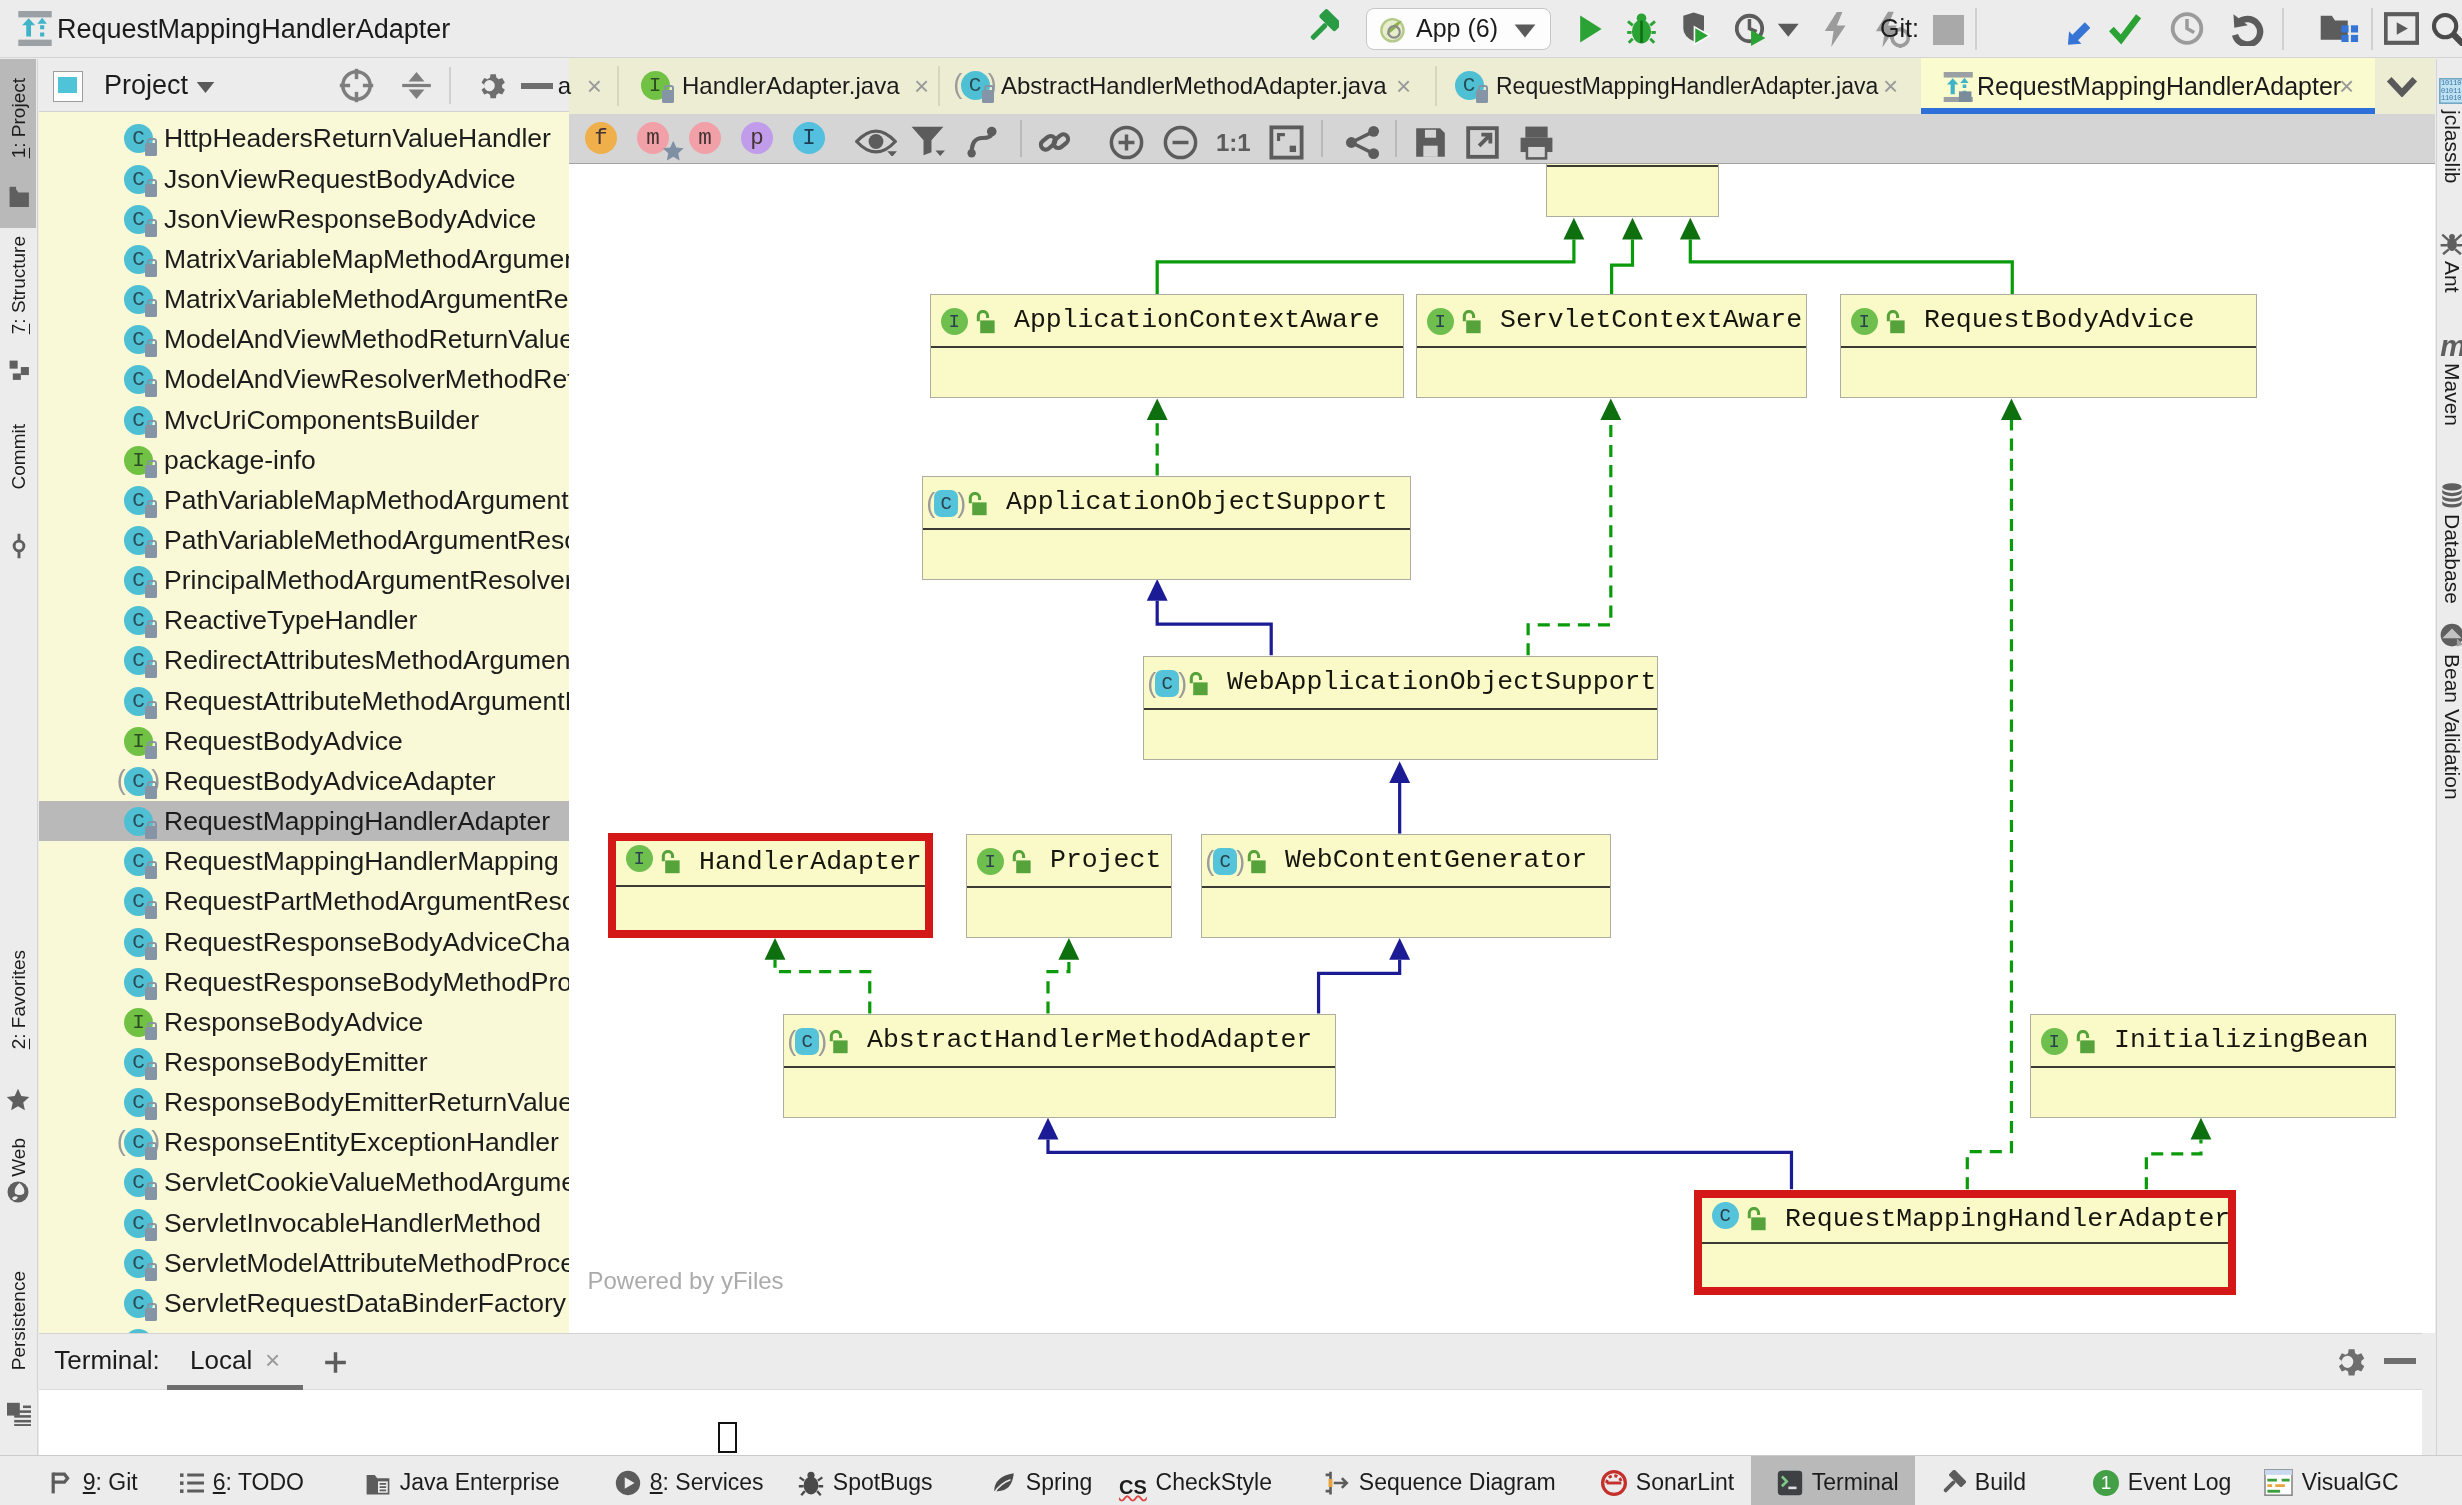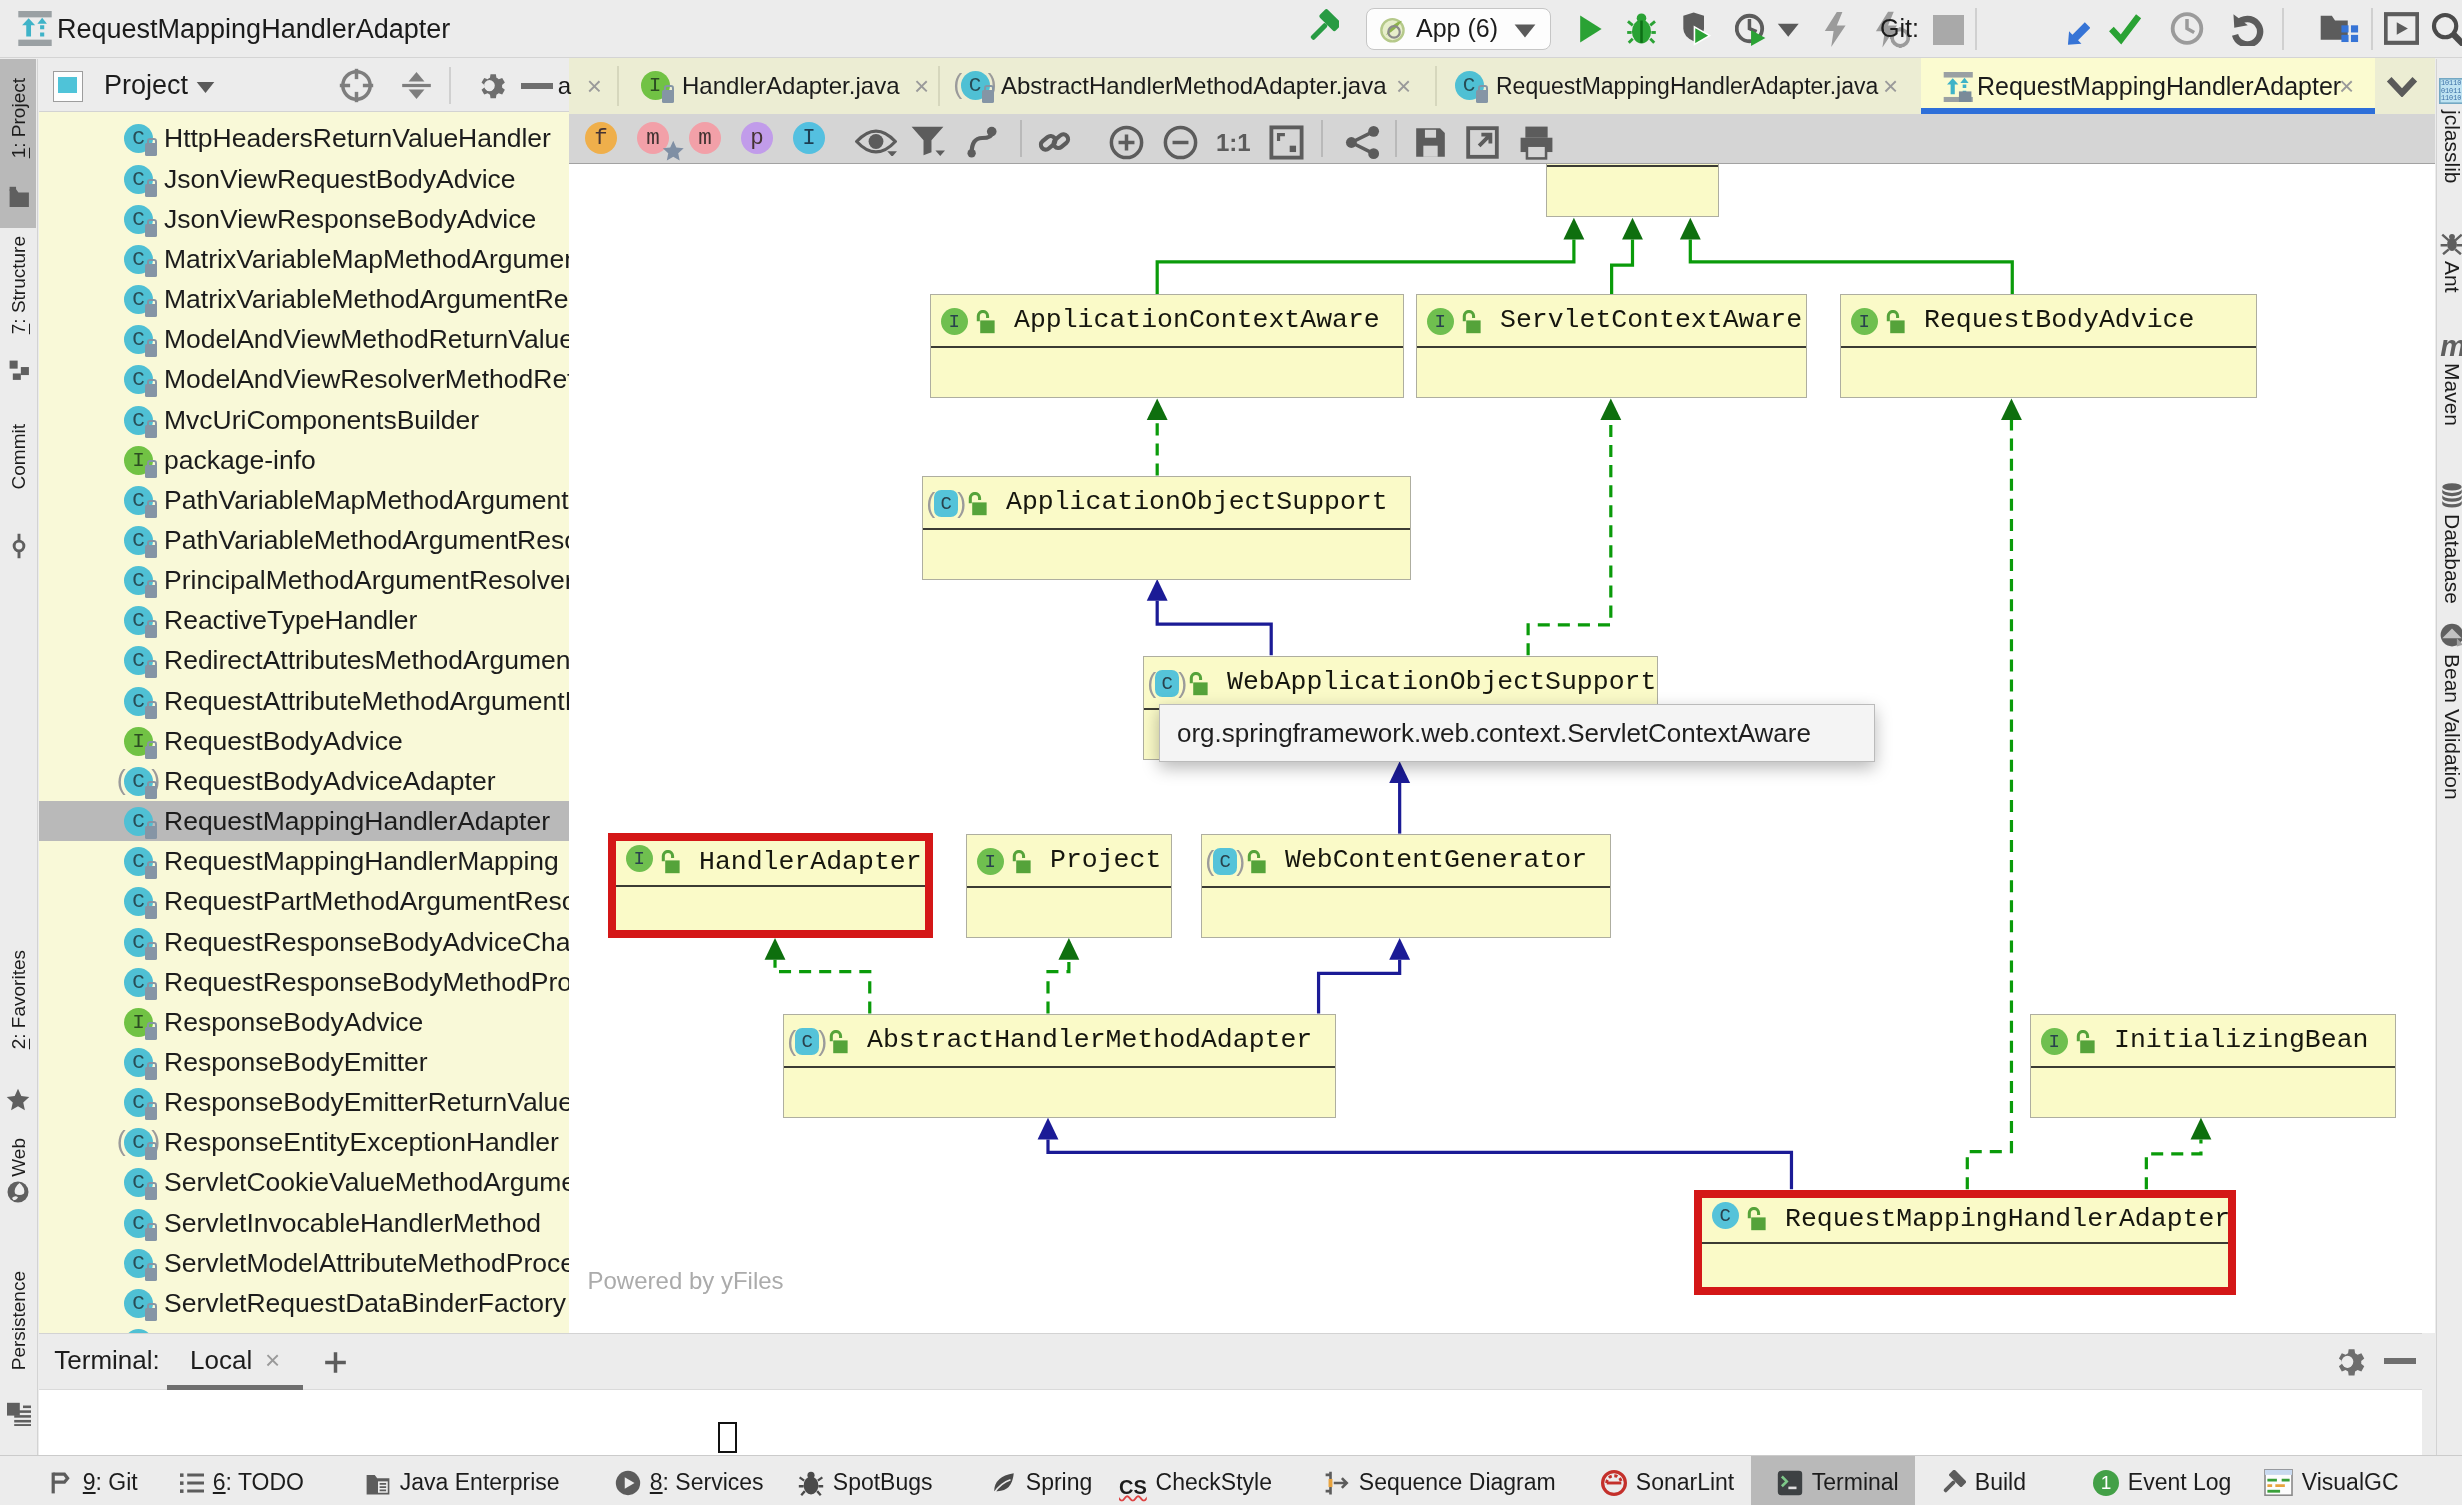--- a/index.html
+++ b/index.html
@@ -713,21 +713,20 @@
     </div>
   <div class="node rednode" style="left:1125px;top:1026px;width:542px;height:105px;">
       <div class="sep" style="top:44px;"></div>
       <span class="nic nic-c">C</span>
       <svg class="glk" style="top:8.8px" width="21" height="24" viewBox="0 0 13 15">
         <rect x="3.2" y="6.5" width="9" height="8" fill="#55a33a"></rect>
         <path d="M2 7 L2 3.8 a2.9 2.9 0 0 1 5.8 0 L7.8 5" fill="none" stroke="#55a33a" stroke-width="1.9"></path>
       </svg>
       <span class="ntext" style="top:5.6px">RequestMappingHandlerAdapter</span>
     </div>
-  <div class="abs" id="tooltip" style="left:590px;top:540px;width:716px;height:58px;">org.springframework.web.context.ServletContextAware</div>
   <div class="abs" style="left:18.5px;top:1103px;font-size:24px;color:#ababab;">Powered by yFiles</div>
 </div>
 <div class="abs" id="rstripe">
   <svg class="abs" style="left:1.6px;top:19px" width="26" height="26" viewBox="0 0 16 16">
       <rect x="0.5" y="0.5" width="15" height="15" fill="#bfe3f2" stroke="#74a8c4"></rect>
       <g fill="#3a6ea5" font-size="4.2" font-family="Liberation Mono, monospace">
         <text x="1.2" y="4.6">10110</text>
         <text x="1.2" y="9">01011</text>
         <text x="1.2" y="13.4">11010</text>
       </g>

